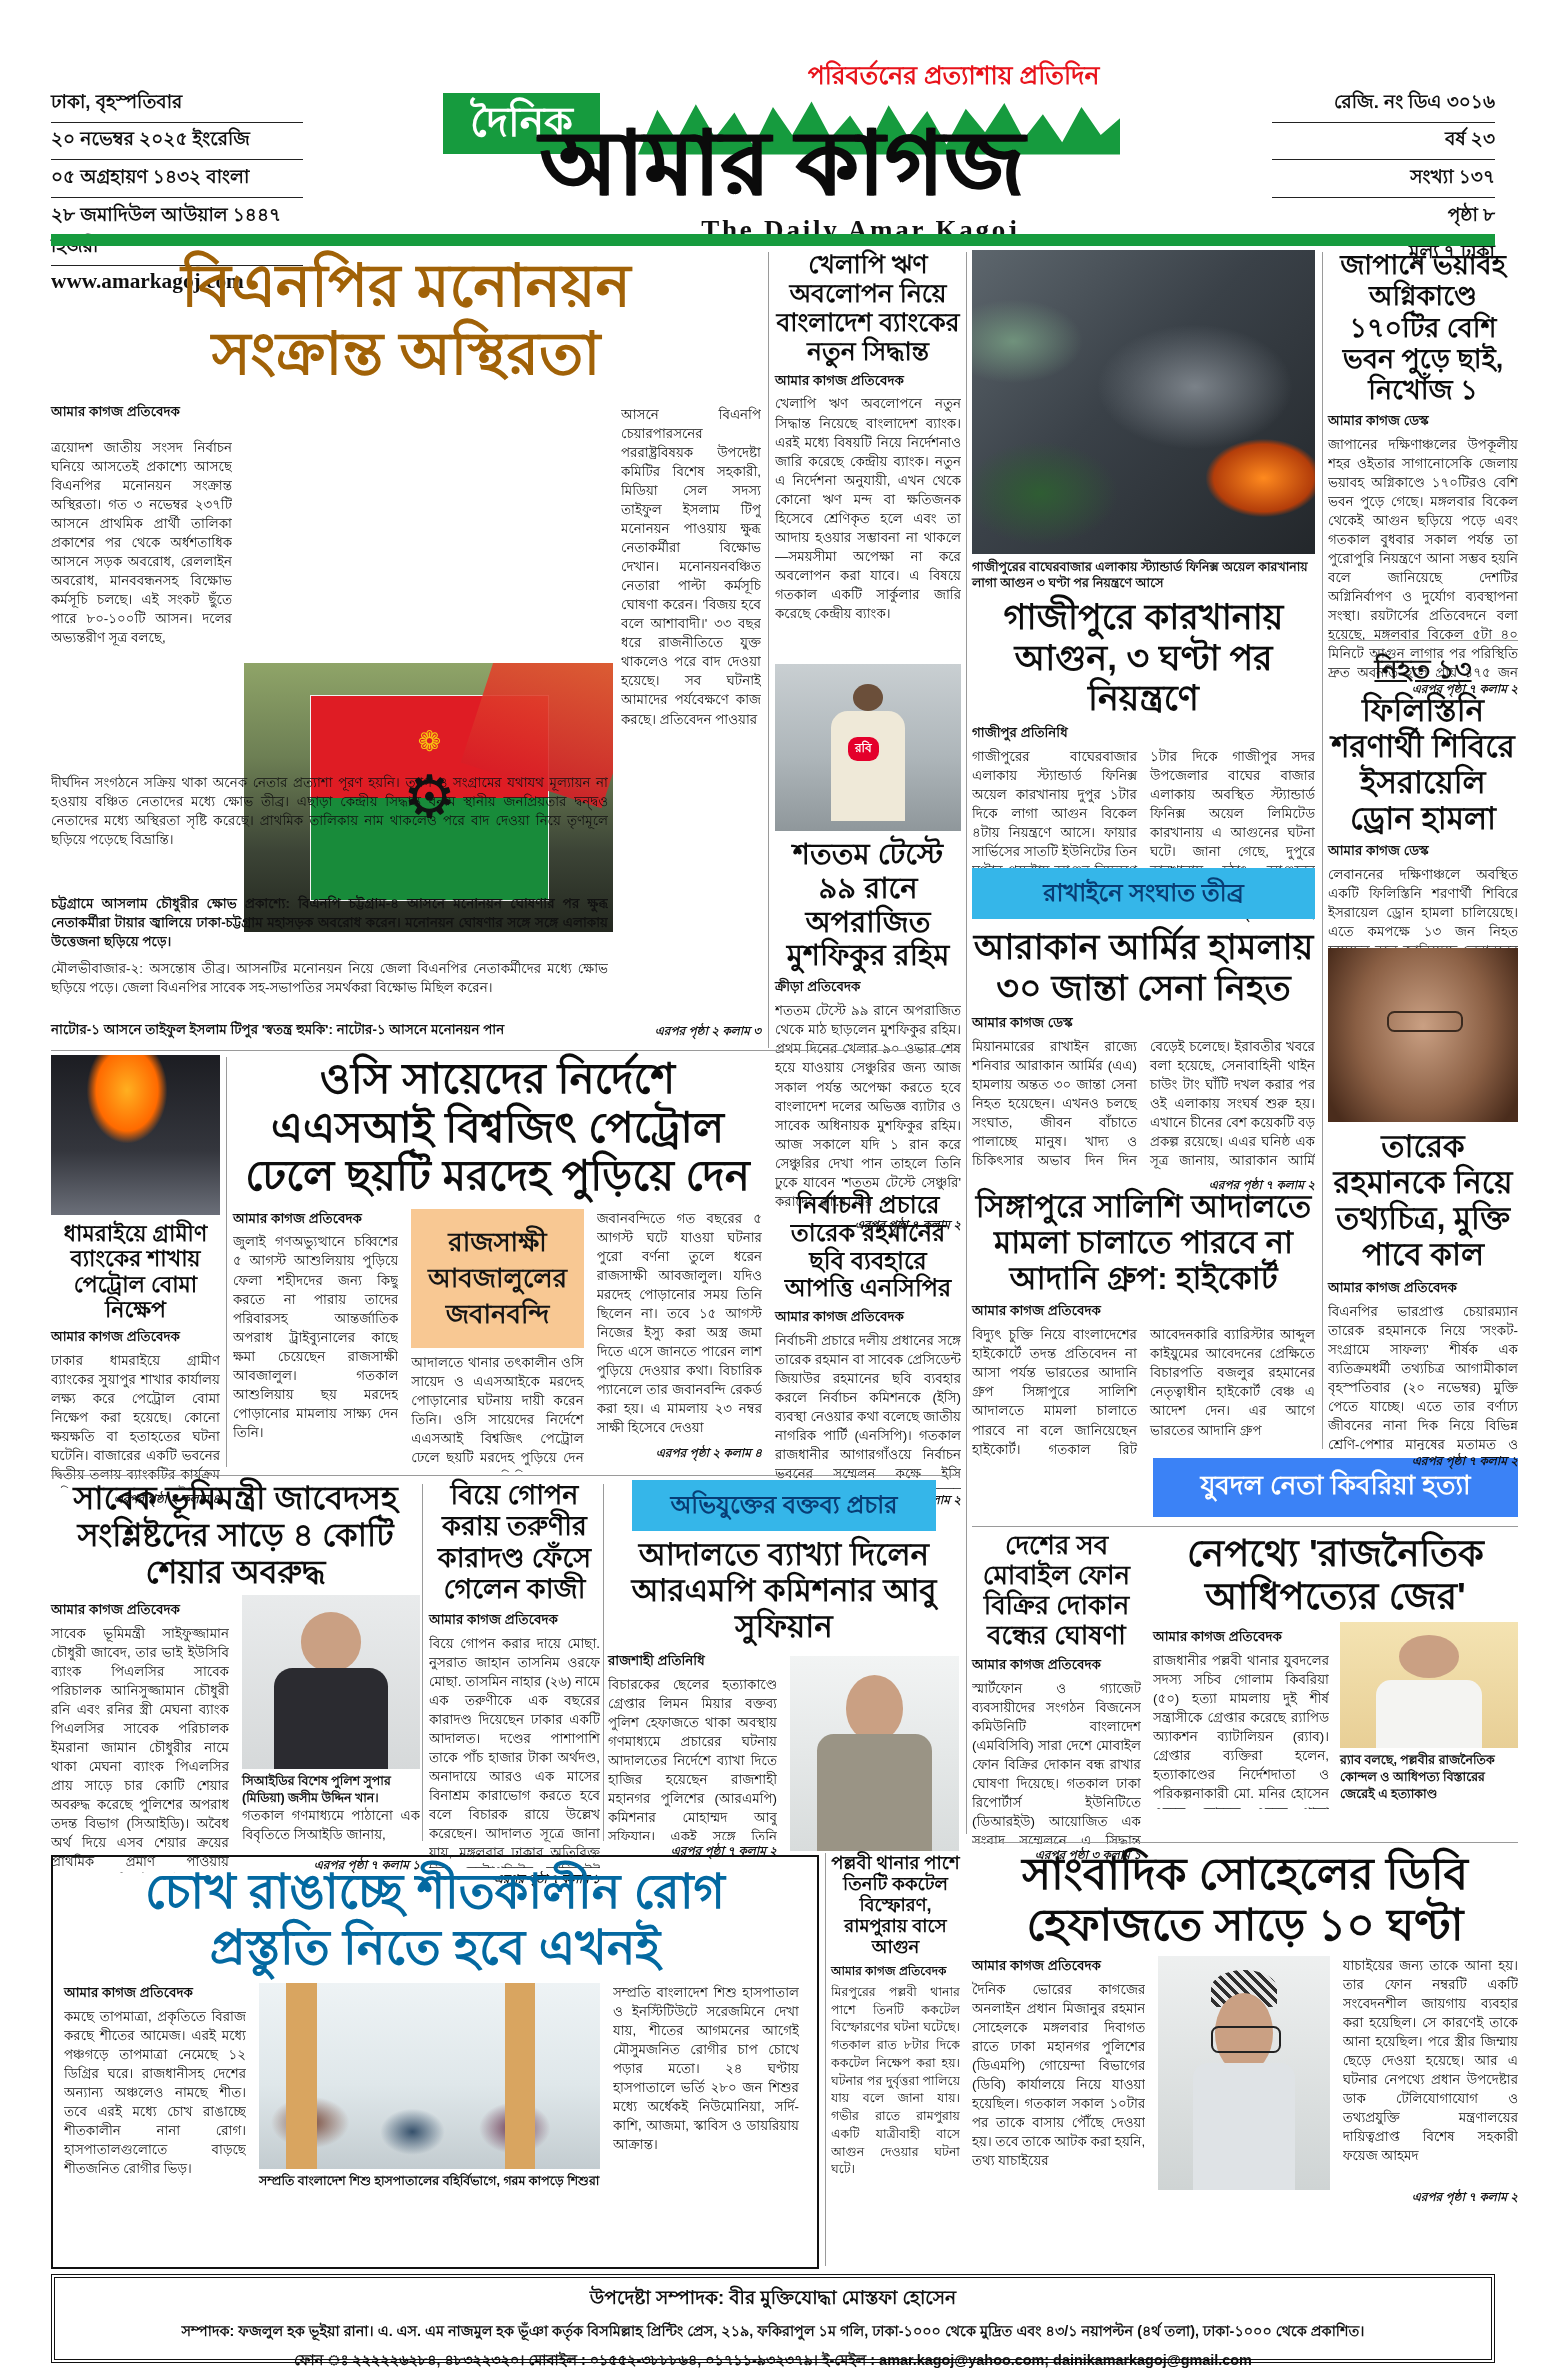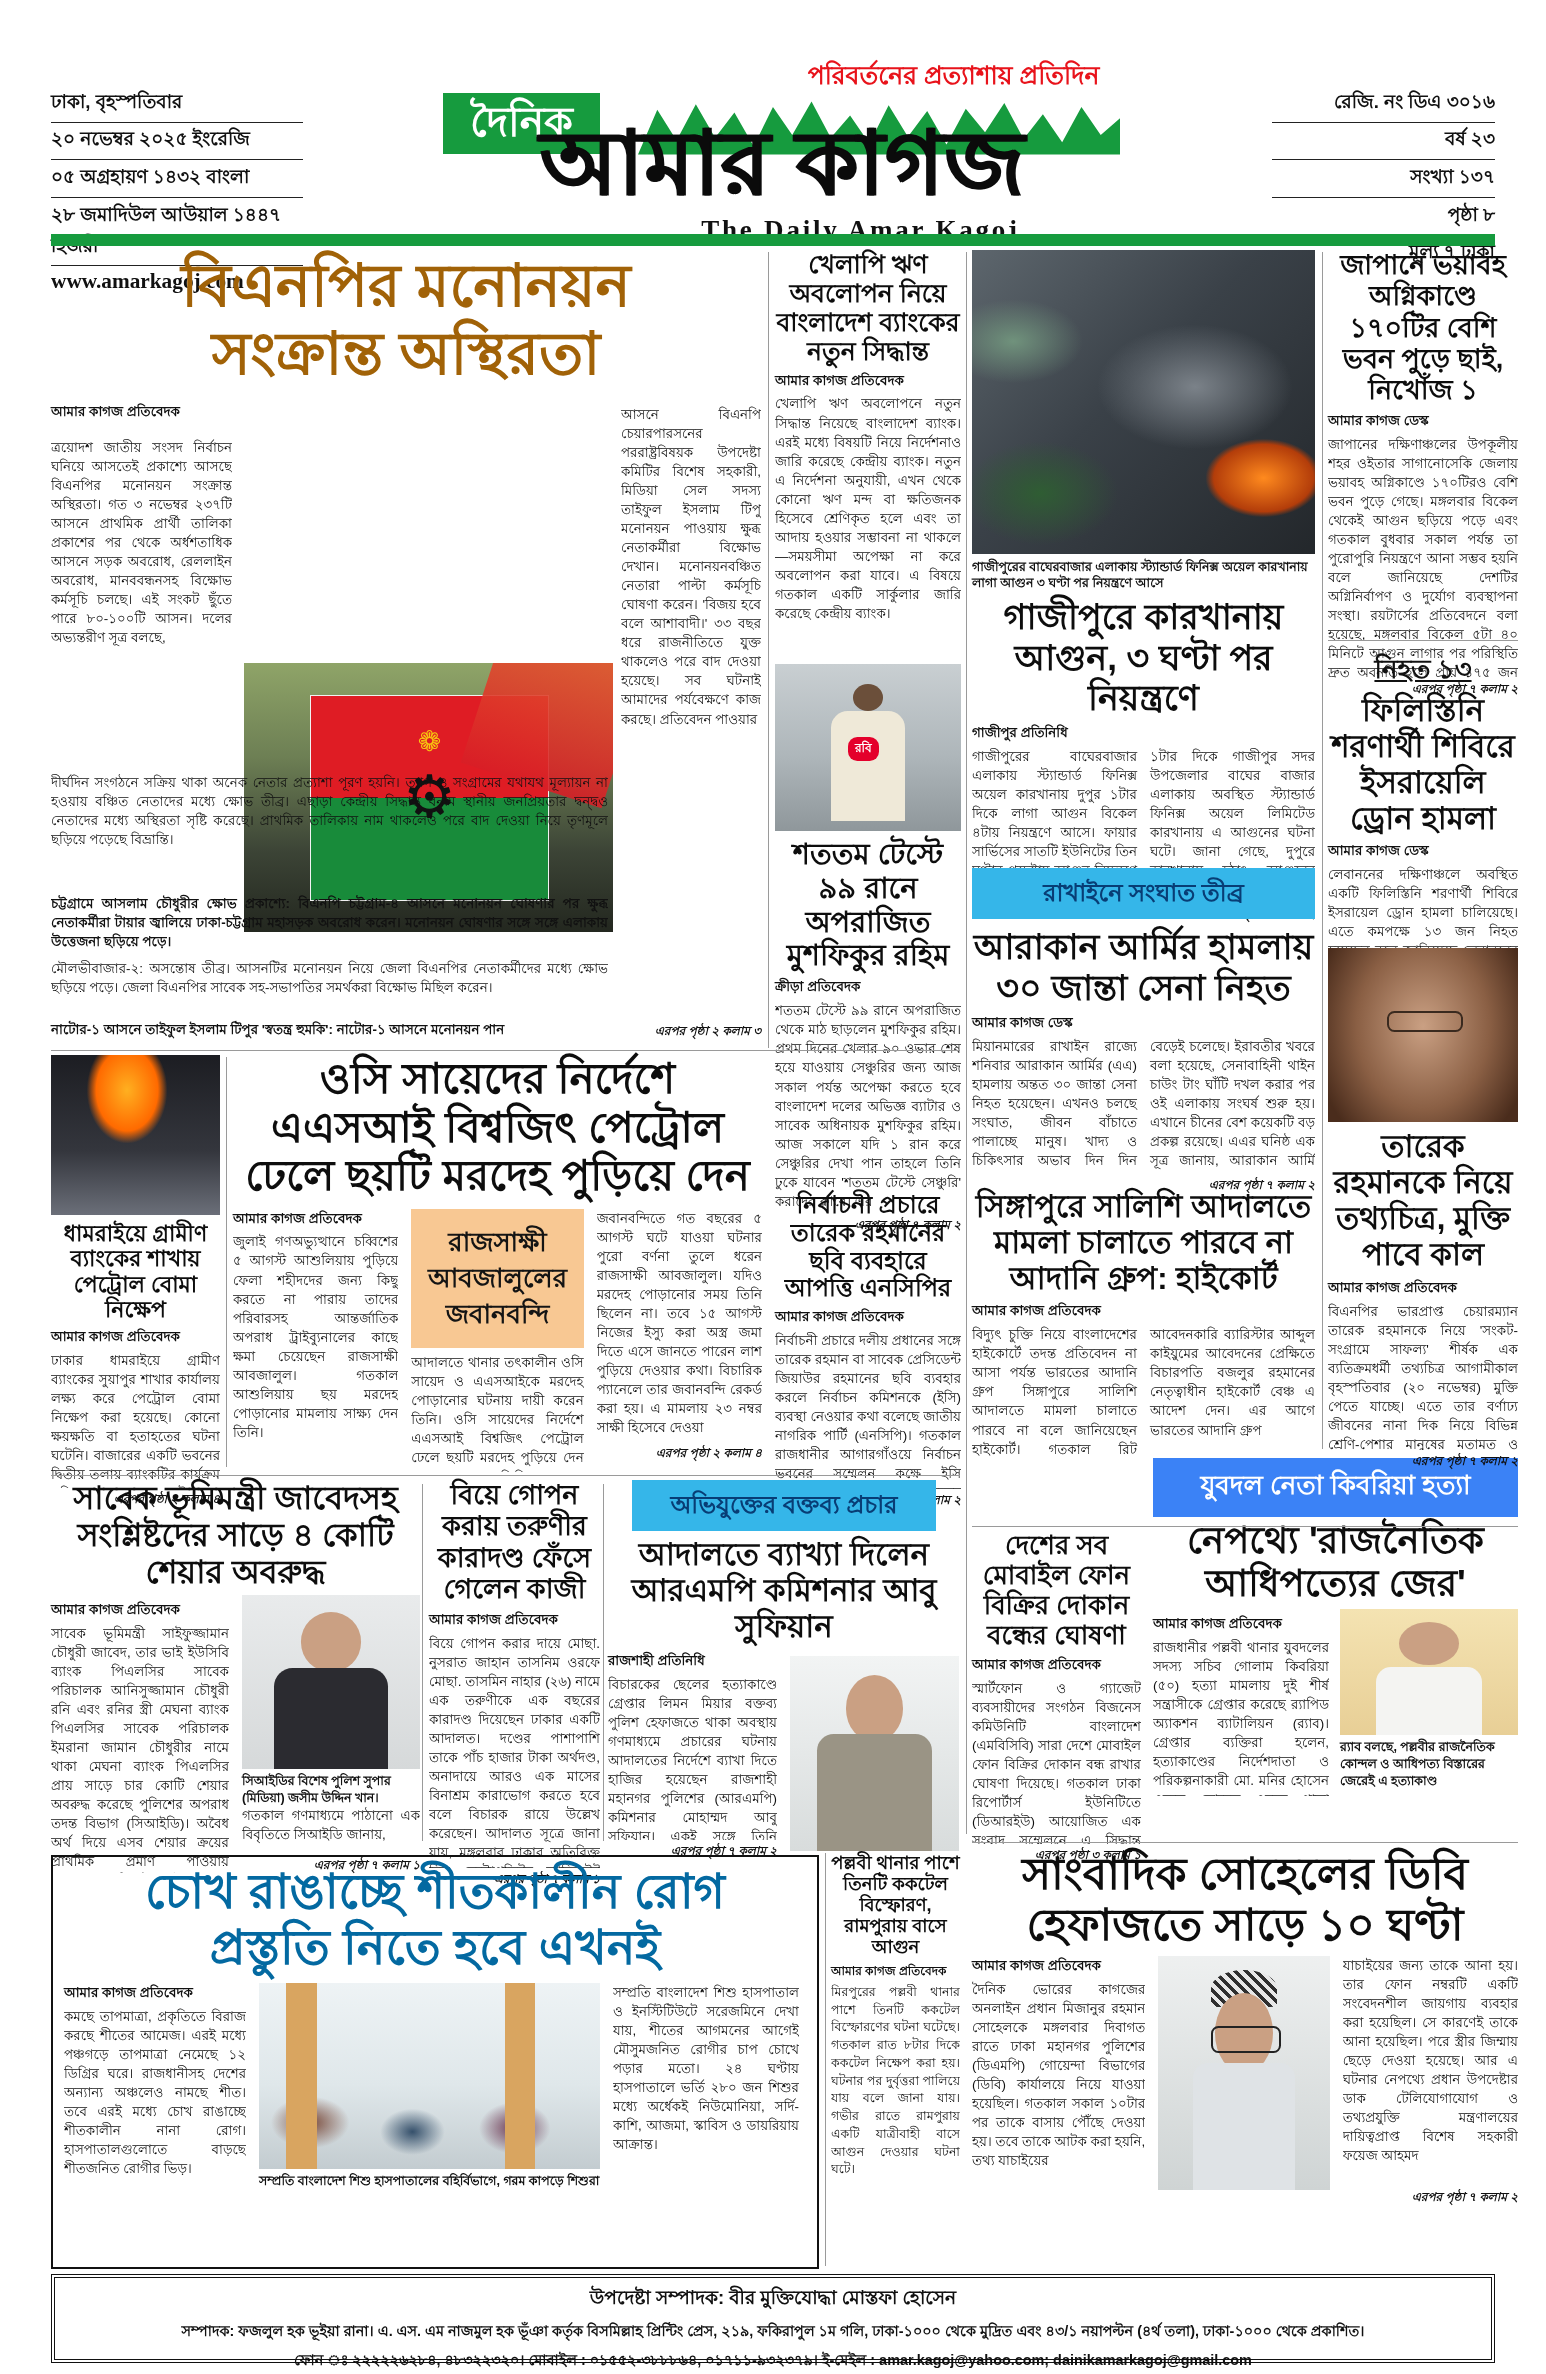--- a/index.html
+++ b/index.html
@@ -206,21 +206,21 @@
 
   <div class="abs" style="left:972px;top:1530px;width:169px;height:304px;">
     <div class="hl" style="font-size:26px;">দেশের সব মোবাইল ফোন বিক্রির দোকান বন্ধের ঘোষণা</div>
     <div class="byline">আমার কাগজ প্রতিবেদক</div>
     <div class="body" style="height:165px;">স্মার্টফোন ও গ্যাজেট ব্যবসায়ীদের সংগঠন বিজনেস কমিউনিটি বাংলাদেশ (এমবিসিবি) সারা দেশে মোবাইল ফোন বিক্রির দোকান বন্ধ রাখার ঘোষণা দিয়েছে। গতকাল ঢাকা রিপোর্টার্স ইউনিটিতে (ডিআরইউ) আয়োজিত এক সংবাদ সম্মেলনে এ সিদ্ধান্ত জানানো হয়। সংবাদ সম্মেলনে বক্তারা জানান, সুমাশটেকের প্রধান নির্বাহী আবু সাঈদ পিয়াসকে গোয়েন্দা পুলিশ তুলে নেওয়ার প্রতিবাদেই তাদের এই কর্মসূচি। বক্তারা বলেন, 'অ্যাসোসিয়েশনের</div>
     <div class="jump">এরপর পৃষ্ঠা ৩ কলাম ১</div>
   </div>
 
   <div class="abs" style="left:1153px;top:1458px;width:365px;height:362px;">
     <div class="kicker-black">যুবদল নেতা কিবরিয়া হত্যা</div>
-    <div class="hl" style="font-size:37px;margin-top:3px;">নেপথ্যে 'রাজনৈতিক আধিপত্যের জের'</div>
+    <div class="hl" style="font-size:37px;margin-top:16px;">নেপথ্যে 'রাজনৈতিক আধিপত্যের জের'</div>
     <div style="display:flex;gap:11px;margin-top:3.7px;">
       <div style="width:176px;">
         <div class="byline">আমার কাগজ প্রতিবেদক</div>
         <div class="body" style="height:158px;">রাজধানীর পল্লবী থানার যুবদলের সদস্য সচিব গোলাম কিবরিয়া (৫০) হত্যা মামলায় দুই শীর্ষ সন্ত্রাসীকে গ্রেপ্তার করেছে র‍্যাপিড অ্যাকশন ব্যাটালিয়ন (র‍্যাব)। গ্রেপ্তার ব্যক্তিরা হলেন, হত্যাকাণ্ডের নির্দেশদাতা ও পরিকল্পনাকারী মো. মনির হোসেন ওরফে সোহেল ওরফে পাতা সোহেল (৩০) ও মো. সুজন ওরফে বুকপোড়া সুজন (৩৫)। গ্রেপ্তার দুজনই মিরপুরকেন্দ্রিক গড়ে ওঠা 'ফোর স্টার গ্রুপের' সক্রিয় সদস্য।</div>
       </div>
       <div style="width:178px;">
         <div class="ph ph-yellow" style="width:178px;height:126px;">
           <div class="head-sk"></div>
           <div class="torso-white"></div>
         </div>

